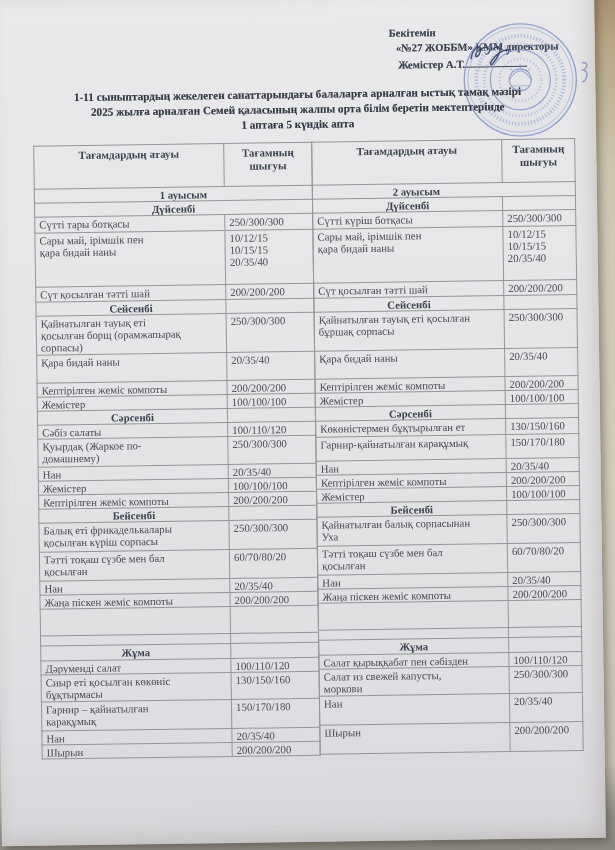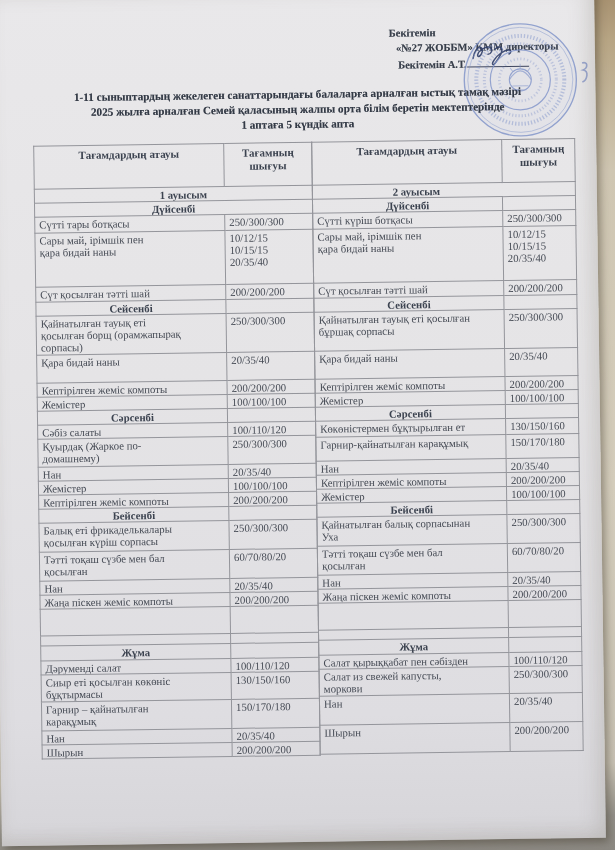--- a/index.html
+++ b/index.html
@@ -51,21 +51,21 @@
   .pre{white-space:pre-line;}
 </style>
 </head>
 <body>
 
 <div class="paper">
 
   <div class="approval">
     <div>Бекітемін</div>
     <div class="ind">«№27 ЖОББМ» КММ директоры</div>
-    <div class="sigrow"><span>Бекітемін А.Т.</span><span class="sig-underline"><svg class="sig-svg" width="52" height="26" viewBox="0 0 52 26">
+    <div class="sigrow"><span>Жемістер А.Т.</span><span class="sig-underline"><svg class="sig-svg" width="52" height="26" viewBox="0 0 52 26">
             <path d="M2 16 C3 9 7 4 10 5 C13 6 11 13 8 14 C6 15 6 10 10 8 C14 5 18 4 20 6 C22 8 20 12 17 12 M24 7 C27 4 31 4 31 8 C31 12 27 17 24 21 C22 24 20 22 23 18 C26 13 33 8 38 8 C41 8 40 11 38 12" fill="none" stroke="#2b3a63" stroke-width="1.5" stroke-linecap="round" opacity="0.9"></path>
           </svg></span></div>
   </div>
 
   <svg class="stamp" width="120" height="120" viewBox="0 0 120 120">
     <g fill="none" stroke="#8094c9">
       <circle cx="60" cy="60" r="56" stroke-width="1.4"></circle>
       <circle cx="60" cy="60" r="52.5" stroke-width="0.8" opacity="0.7"></circle>
       <circle cx="60" cy="60" r="30" stroke-width="1.2"></circle>
       <circle cx="60" cy="60" r="44" stroke-width="4" stroke-dasharray="1.3 1.9" opacity="0.6"></circle>

